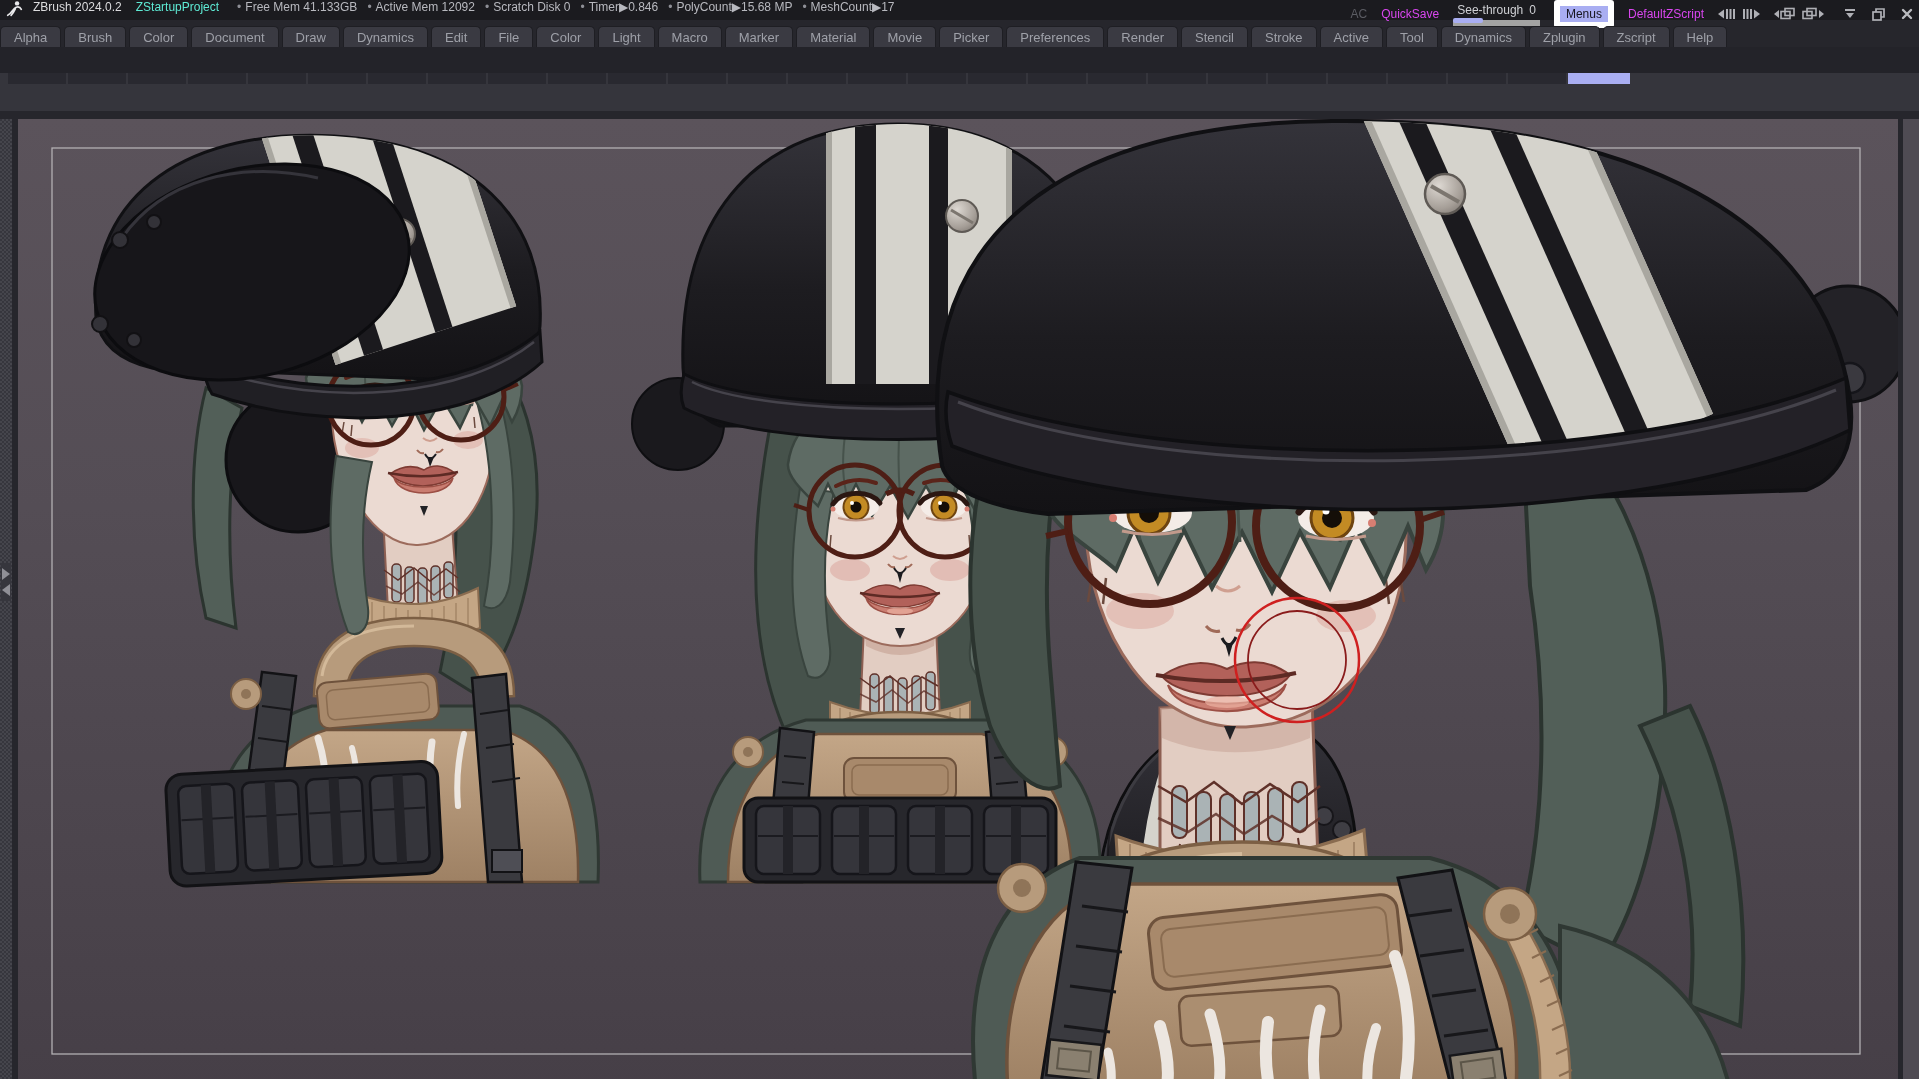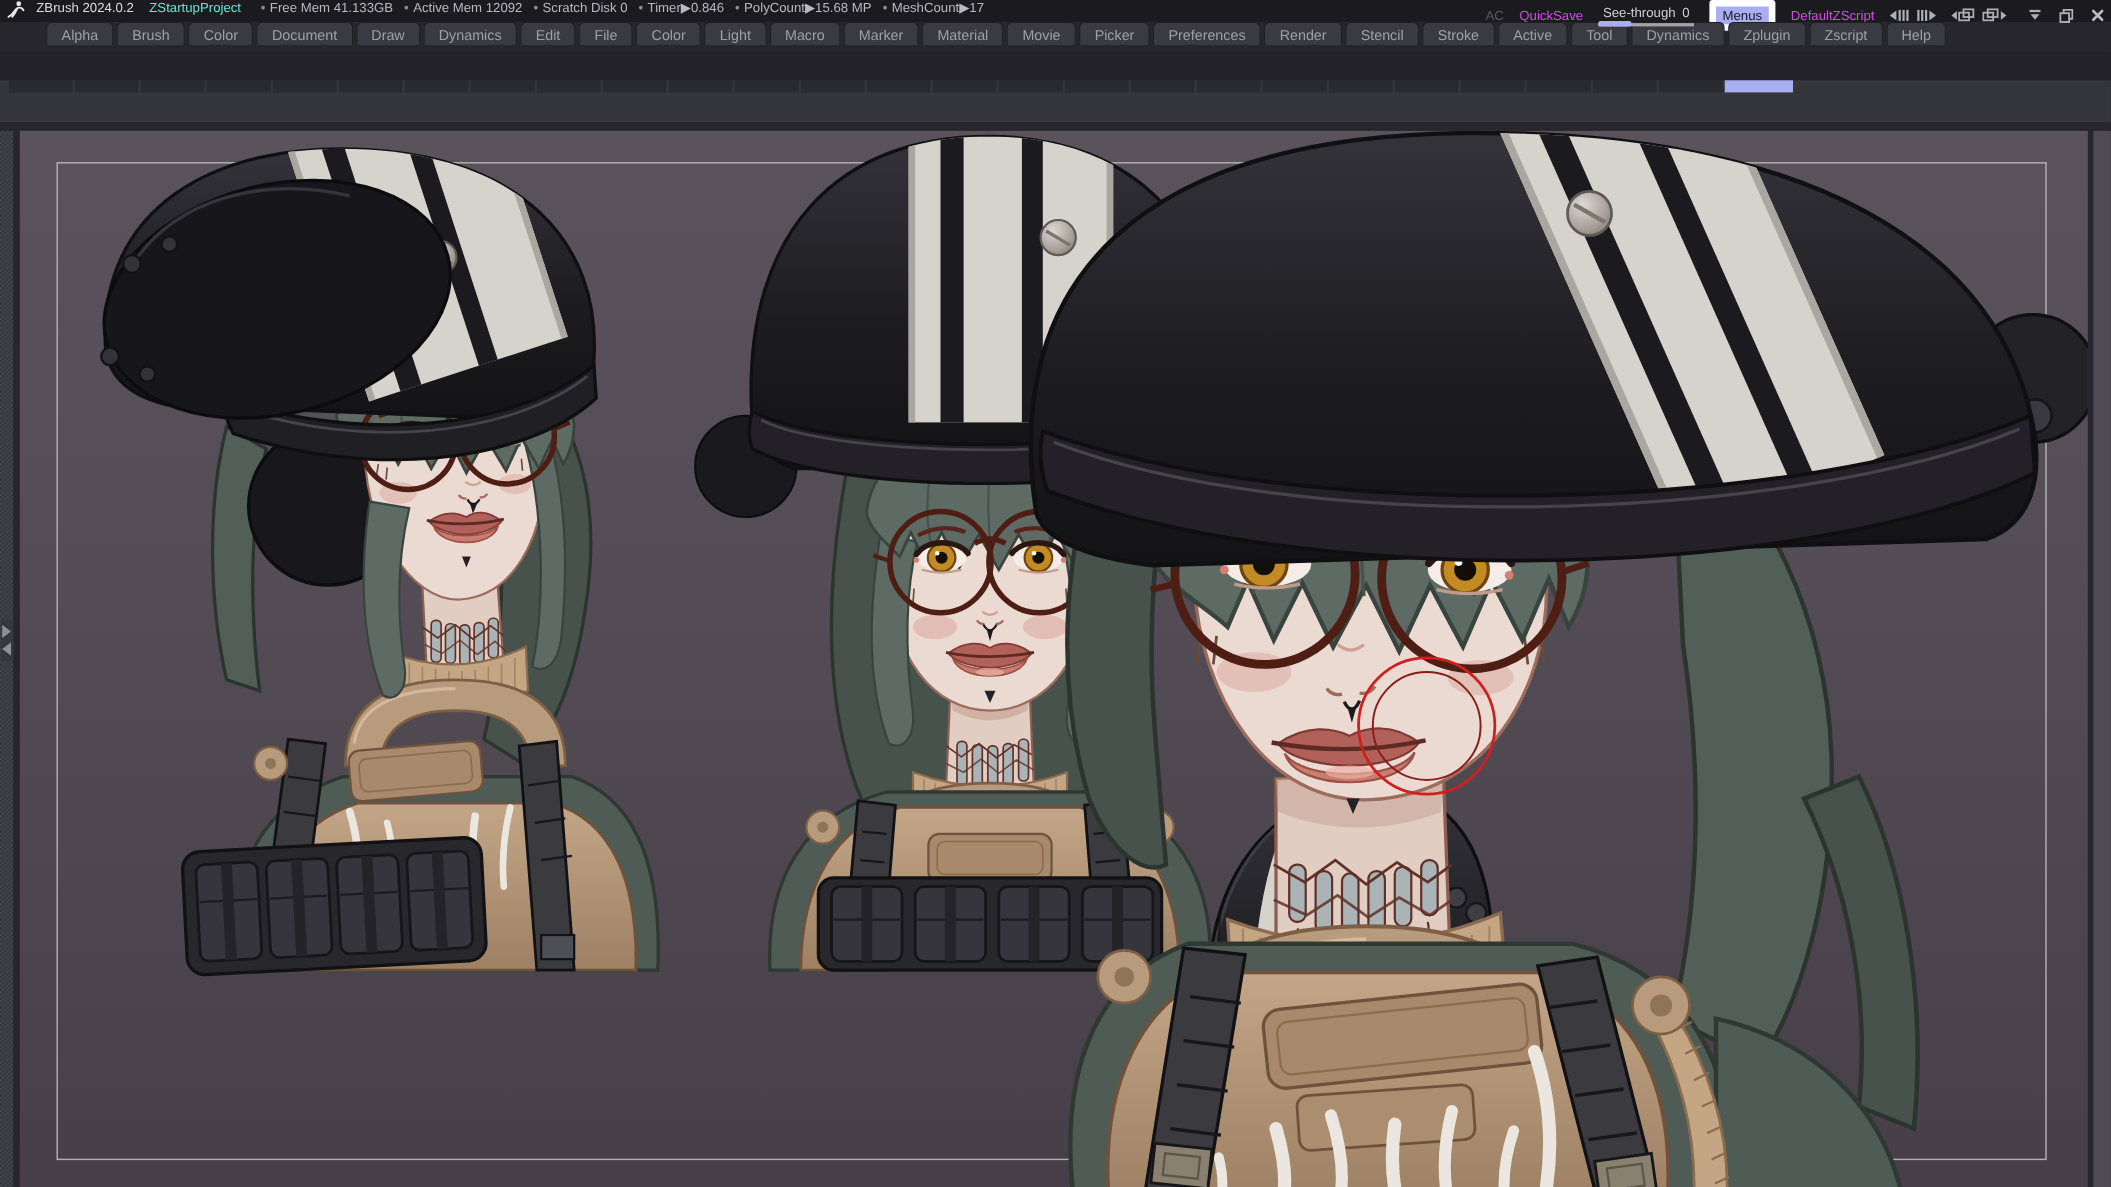--- a/index.html
+++ b/index.html
@@ -14,29 +14,29 @@
   color:var(--txt);font-size:12px;padding:0 6px;gap:8px;white-space:nowrap}
 .titlebar .logo{display:flex;align-items:center;margin-right:2px}
 .titlebar .app{color:#dcdcde}
 .titlebar .proj{margin-left:6px;color:#5eead4}
 .stats{display:flex;gap:10px;margin-left:10px;color:#b8b9bf}
 .stat .bullet{color:#8e8f96;margin-right:4px}
 .tb-right{margin-left:auto;display:flex;align-items:center;gap:14px}
 .ac{color:#5b5c63}
 .btnish{color:#d946ef;cursor:default}
 .seethrough{position:relative;display:flex;gap:6px;align-items:center;
-  border-bottom:3px solid #a3a3a3;padding:0 4px 3px 4px;color:#cfd0d4}
+  border-bottom:6px solid #a3a3a3;padding:0 4px 3px 4px;color:#cfd0d4}
 .seethrough .nub{position:absolute;left:0;bottom:-3px;width:30px;height:5px;
   border-radius:2px;background:var(--accent)}
 .menus-btn{background:var(--accent);color:#16161f;border:6px solid #ffffff;
   border-radius:3px;padding:1px 6px;font-size:12px}
 .iconbtn{display:flex;align-items:center;opacity:.85}
 .icongrp{display:flex;gap:6px;align-items:center}
-.menubar{height:27px;background:var(--menubar);display:flex;
-  padding-left:42px;overflow:hidden}
+.menubar{height:27px;background:var(--menubar);display:flex;align-items:flex-end;
+  overflow:hidden}
 .mtab{height:21px;line-height:21px;padding:0 13px;margin-right:3px;background:var(--tab);
   color:var(--txtdim);font-size:13px;border-radius:5px 5px 0 0;border:1px solid #1e1e23;
   border-bottom:none;flex:0 0 auto}
 .traybar{height:46px;background:var(--tray);border-bottom:8px solid var(--seam)}
 .segstrip{margin-top:26px;height:11px;display:flex;gap:2px;padding-left:8px}
 .seg{flex:0 0 58px;background:var(--seg)}
 .seg.active{background:var(--accent);flex-basis:62px}
 .workarea{height:970px;display:flex}
 .edgestrip{width:12px;background:var(--bottom);position:relative;
   background-image:linear-gradient(45deg,#45454c 25%,transparent 25%,transparent 75%,#45454c 75%),

